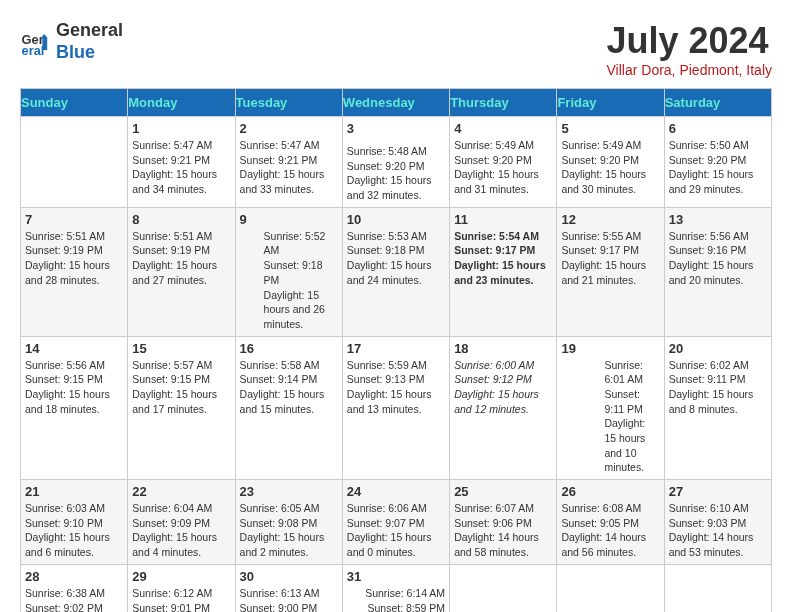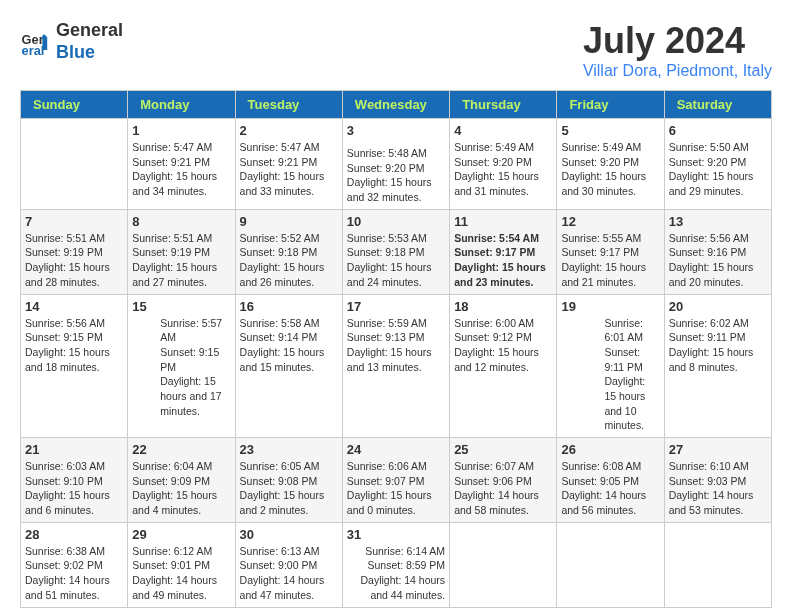--- a/index.html
+++ b/index.html
@@ -34,32 +34,32 @@
     }
     .title-block {
       text-align: left;
     }
     .main-title {
       font-size: 36px;
       font-weight: bold;
       color: #333;
     }
     .subtitle {
-      font-size: 16px;
-      color: #3b82f6;
+      font-size: 14px;
+      color: #b91c1c;
     }
     .calendar {
       width: 100%;
       border-collapse: collapse;
       font-size: 11px;
     }
     .calendar thead tr th {
       background-color: #1a6bb5;
-      color: #bef264;
-      padding: 6px 12px;
+      color: #5eead4;
+      padding: 6px 0;
       text-align: left;
       font-size: 13px;
       font-weight: bold;
       border: 1px solid #ccc;
     }
     .calendar tbody tr td {
       vertical-align: top;
       border: 1px solid #ccc;
       padding: 4px;
       width: 107px;
@@ -170,21 +170,21 @@
 Daylight: 15 hours and 28 minutes.</div>
         </td>
         <td>
           <span class="day-num">8</span>
           <div class="day-info" style="white-space: pre-line;">Sunrise: 5:51 AM
 Sunset: 9:19 PM
 Daylight: 15 hours and 27 minutes.</div>
         </td>
         <td>
           <span class="day-num">9</span>
-          <div class="day-info" style="white-space: pre-line;">Sunrise: 5:52 AM
+          <div class="day-info" style="white-space: pre-line; margin-left: 24px;">Sunrise: 5:52 AM
 Sunset: 9:18 PM
 Daylight: 15 hours and 26 minutes.</div>
         </td>
         <td>
           <span class="day-num">10</span>
           <div class="day-info" style="white-space: pre-line;">Sunrise: 5:53 AM
 Sunset: 9:18 PM
 Daylight: 15 hours and 24 minutes.</div>
         </td>
         <td>
@@ -208,39 +208,39 @@
       </tr>
       <tr>
         <td>
           <span class="day-num">14</span>
           <div class="day-info" style="white-space: pre-line;">Sunrise: 5:56 AM
 Sunset: 9:15 PM
 Daylight: 15 hours and 18 minutes.</div>
         </td>
         <td>
           <span class="day-num">15</span>
-          <div class="day-info" style="white-space: pre-line; margin-left: 28px;">Sunrise: 5:57 AM
+          <div class="day-info" style="white-space: pre-line;">Sunrise: 5:57 AM
 Sunset: 9:15 PM
 Daylight: 15 hours and 17 minutes.</div>
         </td>
         <td>
           <span class="day-num">16</span>
           <div class="day-info" style="white-space: pre-line;">Sunrise: 5:58 AM
 Sunset: 9:14 PM
 Daylight: 15 hours and 15 minutes.</div>
         </td>
         <td>
           <span class="day-num">17</span>
           <div class="day-info" style="white-space: pre-line;">Sunrise: 5:59 AM
 Sunset: 9:13 PM
 Daylight: 15 hours and 13 minutes.</div>
         </td>
         <td>
           <span class="day-num">18</span>
-          <div class="day-info" style="white-space: pre-line;">Sunrise: 6:00 AM
+          <div class="day-info" style="white-space: pre-line; font-style: italic;">Sunrise: 6:00 AM
 Sunset: 9:12 PM
 Daylight: 15 hours and 12 minutes.</div>
         </td>
         <td>
           <span class="day-num">19</span>
           <div class="day-info" style="white-space: pre-line; margin-left: 43px;">Sunrise: 6:01 AM
 Sunset: 9:11 PM
 Daylight: 15 hours and 10 minutes.</div>
         </td>
         <td>

